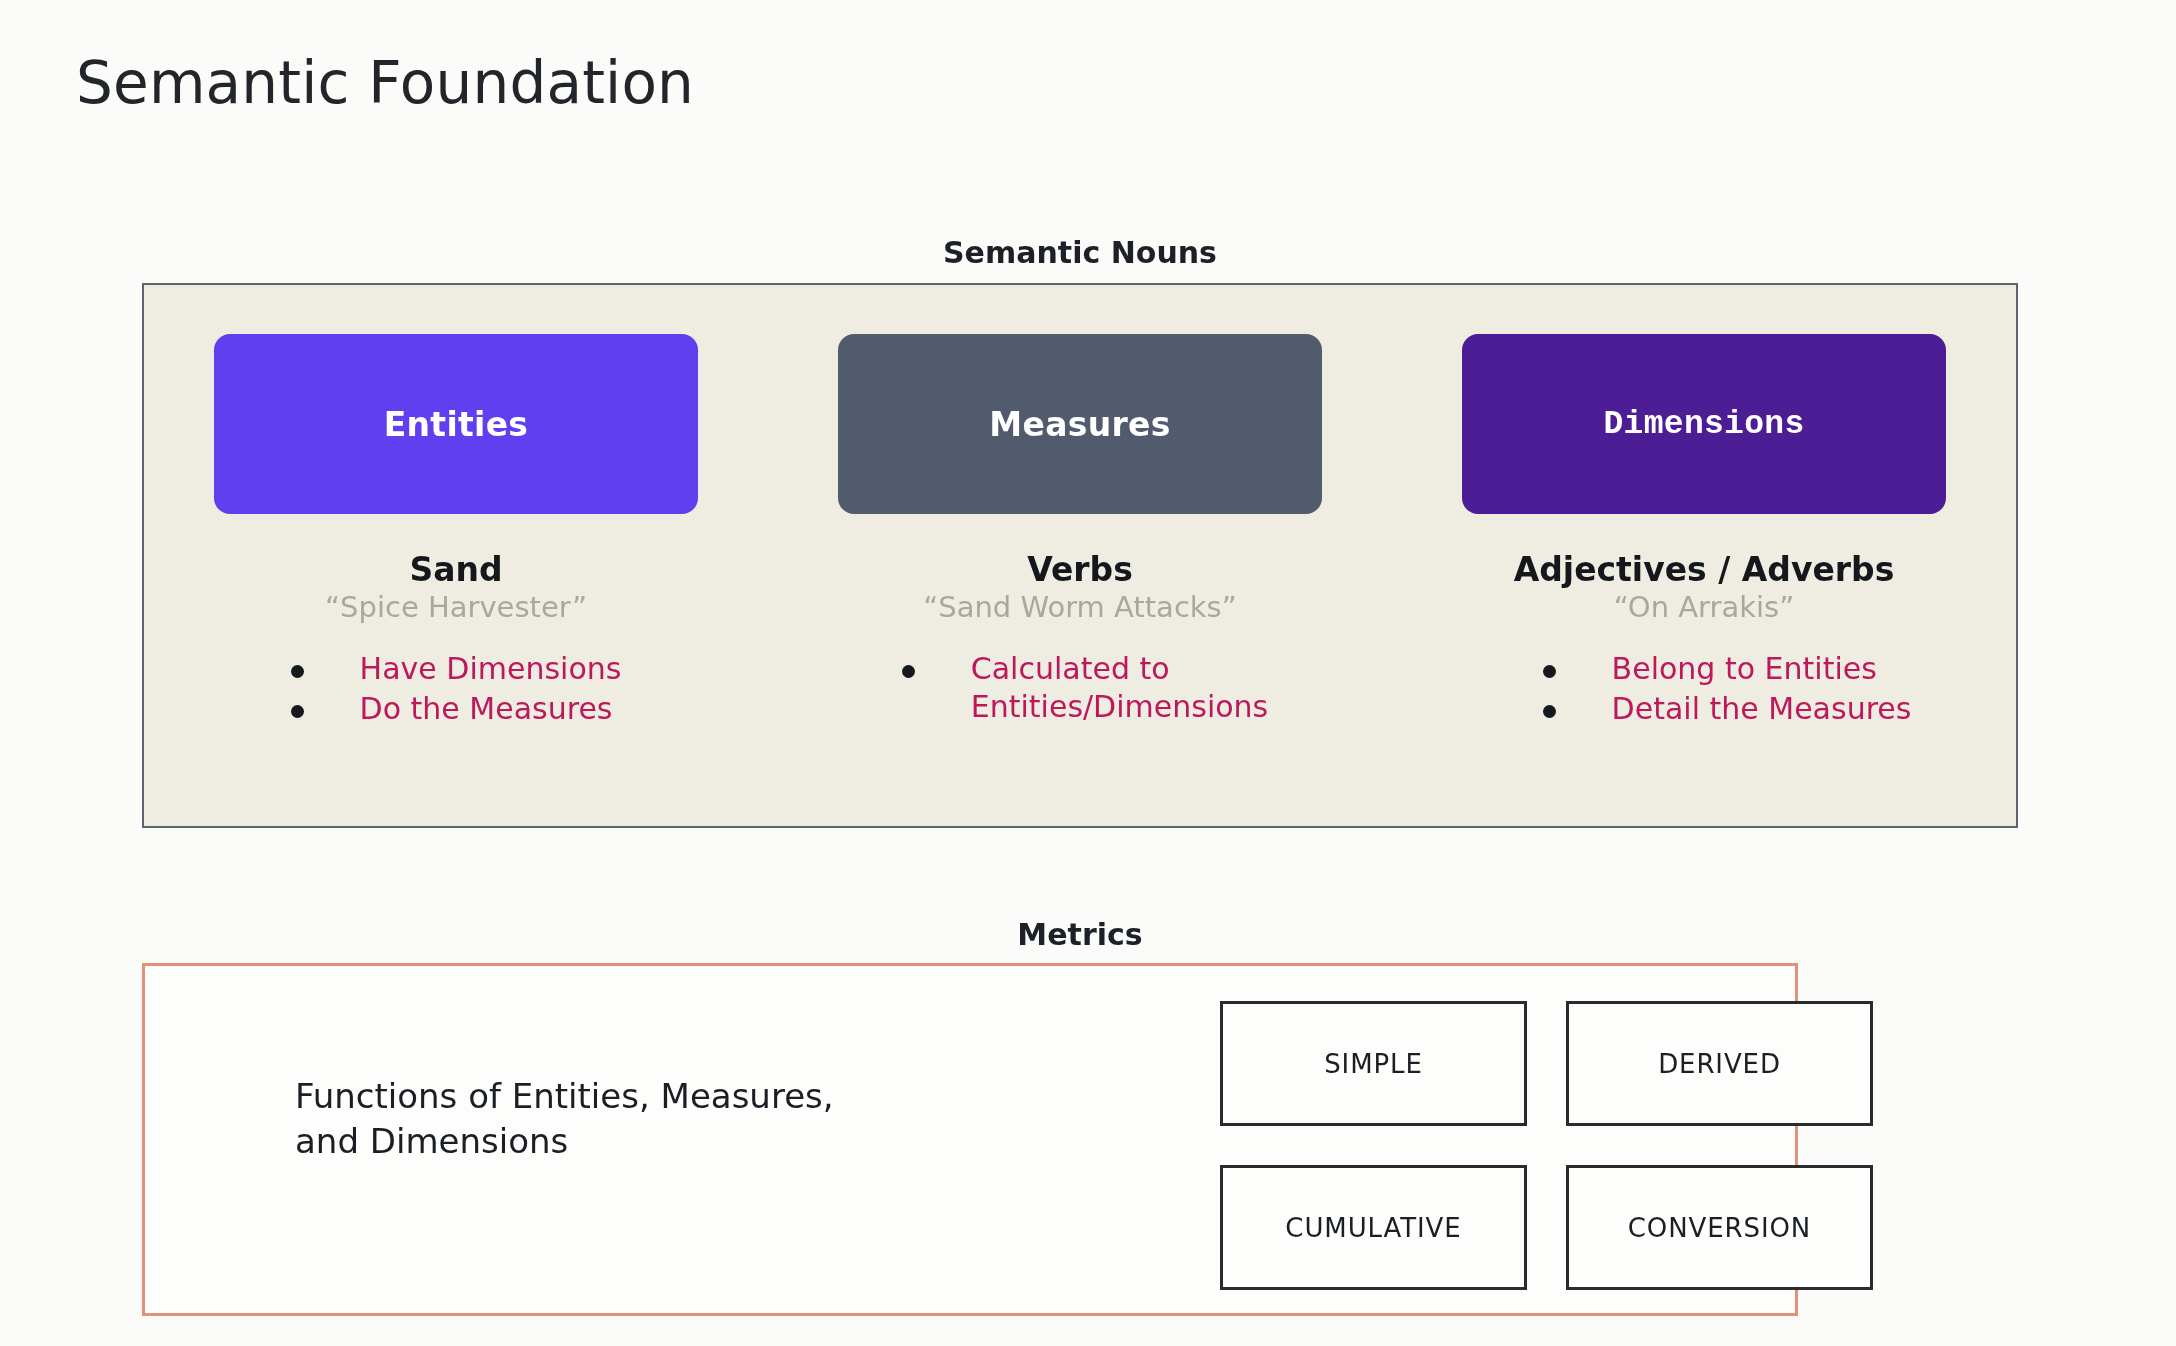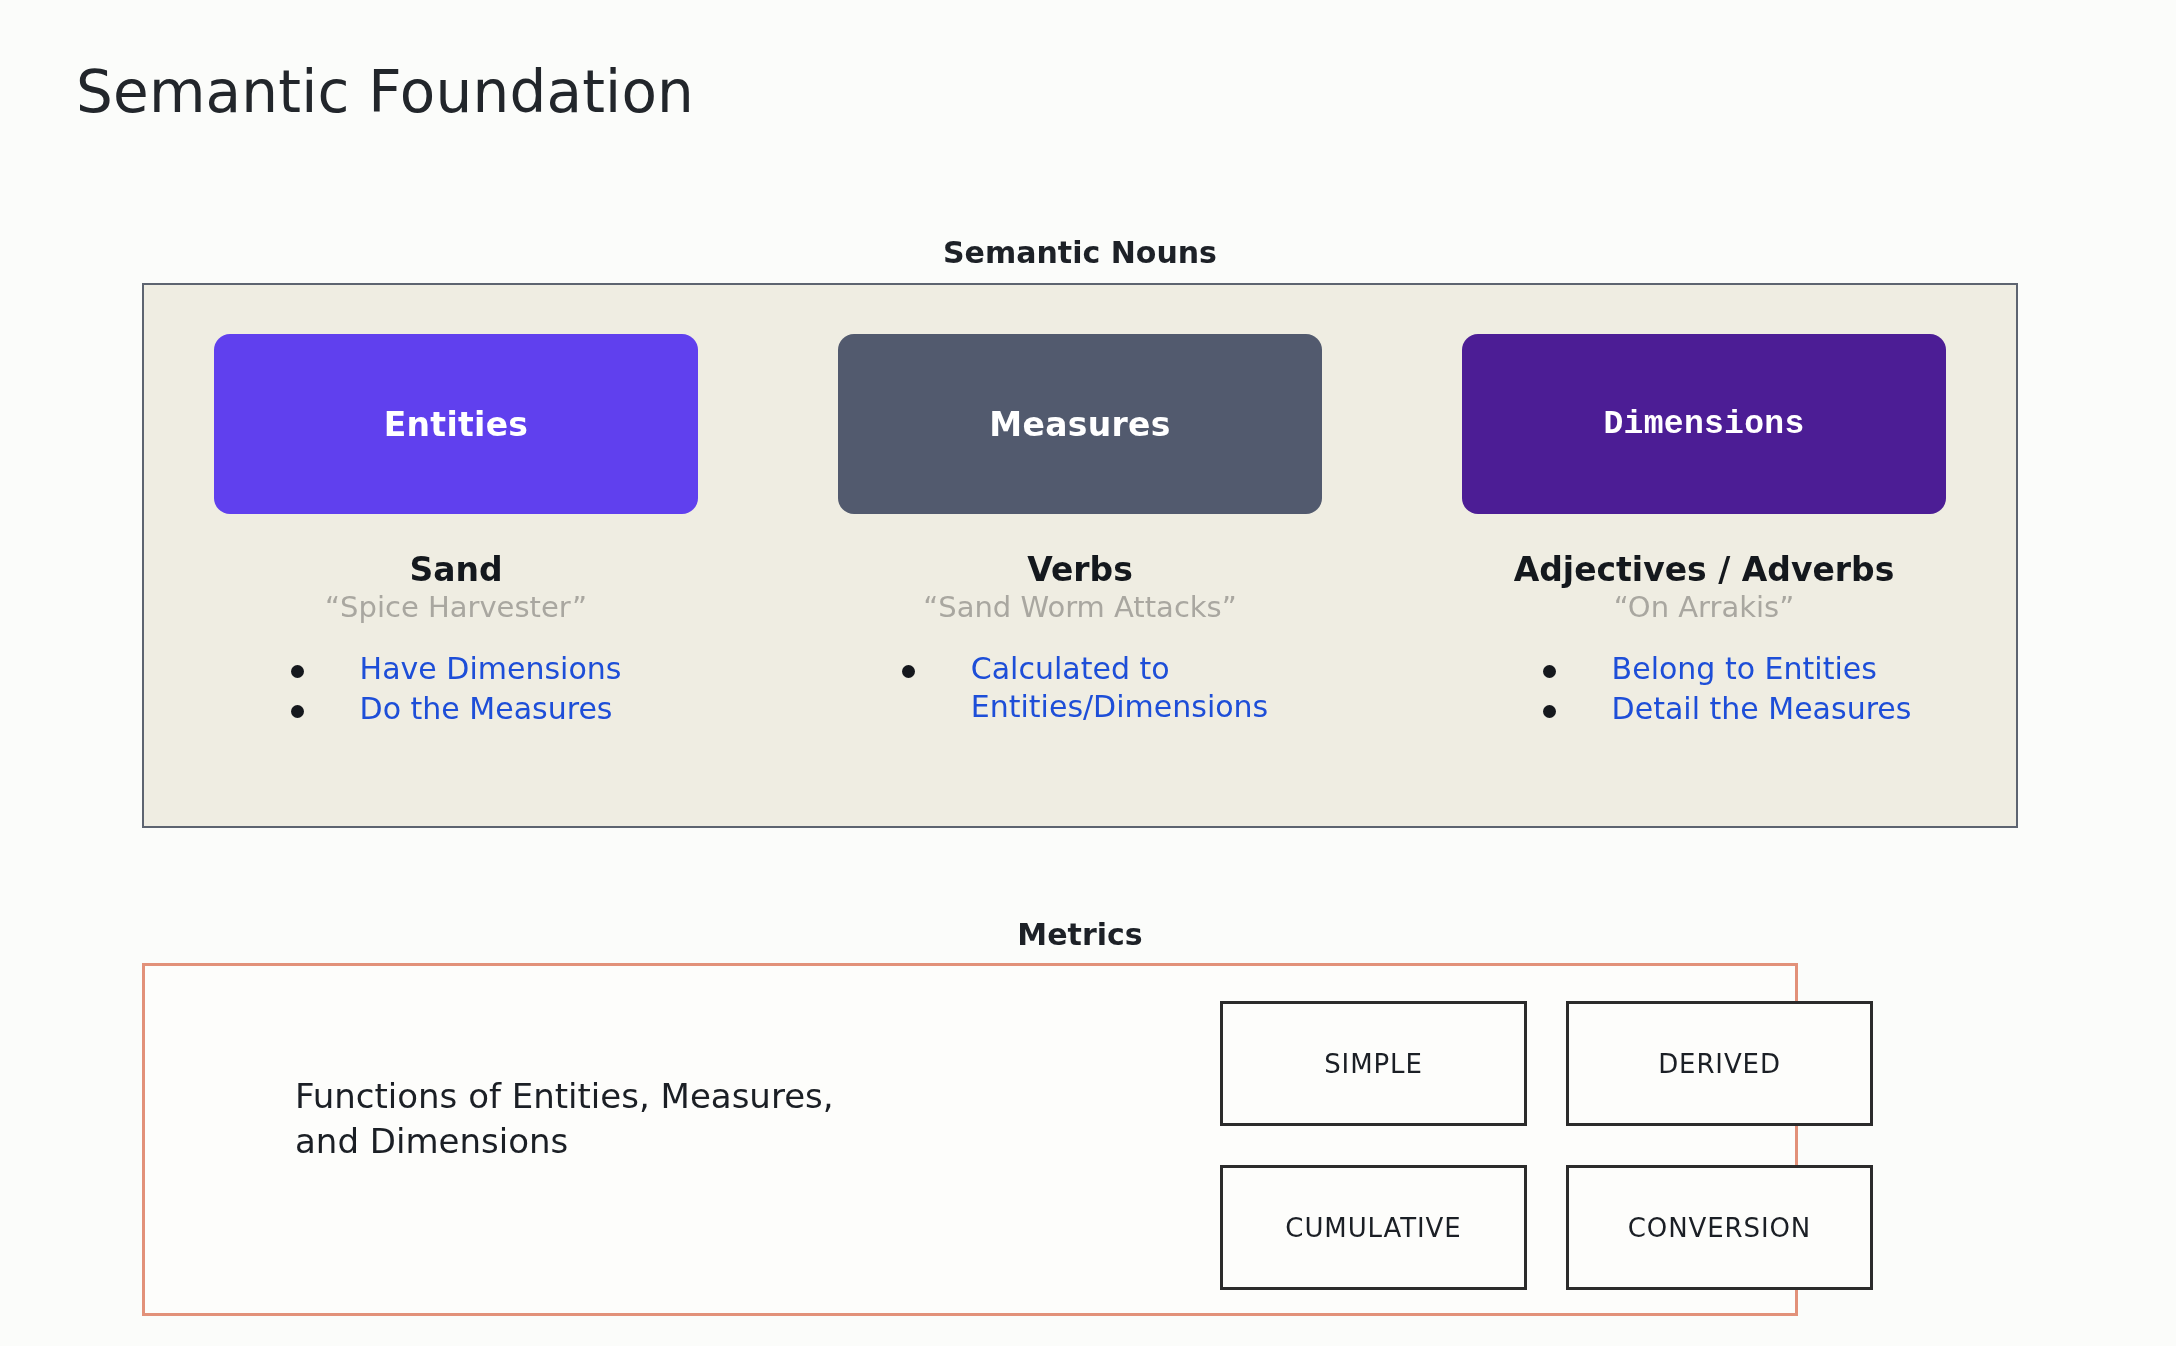--- a/index.html
+++ b/index.html
@@ -12,21 +12,21 @@
     background: #fbfcfa;
     font-family: "DejaVu Sans", "Liberation Sans", sans-serif;
     overflow: hidden;
     position: relative;
   }
 
   
   .page-title {
     position: absolute;
     left: 76px;
-    top: 63px;
+    top: 54px;
     font-size: 58px;
     font-weight: 400;
     color: #22262b;
     letter-spacing: 0.2px;
     line-height: 1;
   }
 
   
   .section-caption {
     position: absolute;
@@ -103,21 +103,21 @@
     margin-top: 26px;
     list-style: none;
     padding: 0;
     margin-left: 0;
     margin-right: 0;
   }
   .bullets li {
     display: flex;
     align-items: flex-start;
     font-size: 30px;
-    color: #1d4ed8;
+    color: #be185d;
     line-height: 1.28;
     margin-bottom: 2px;
   }
   .bullets .dot {
     flex: 0 0 auto;
     width: 13px;
     height: 13px;
     border-radius: 50%;
     background: #15181d;
     margin-top: 15px;

